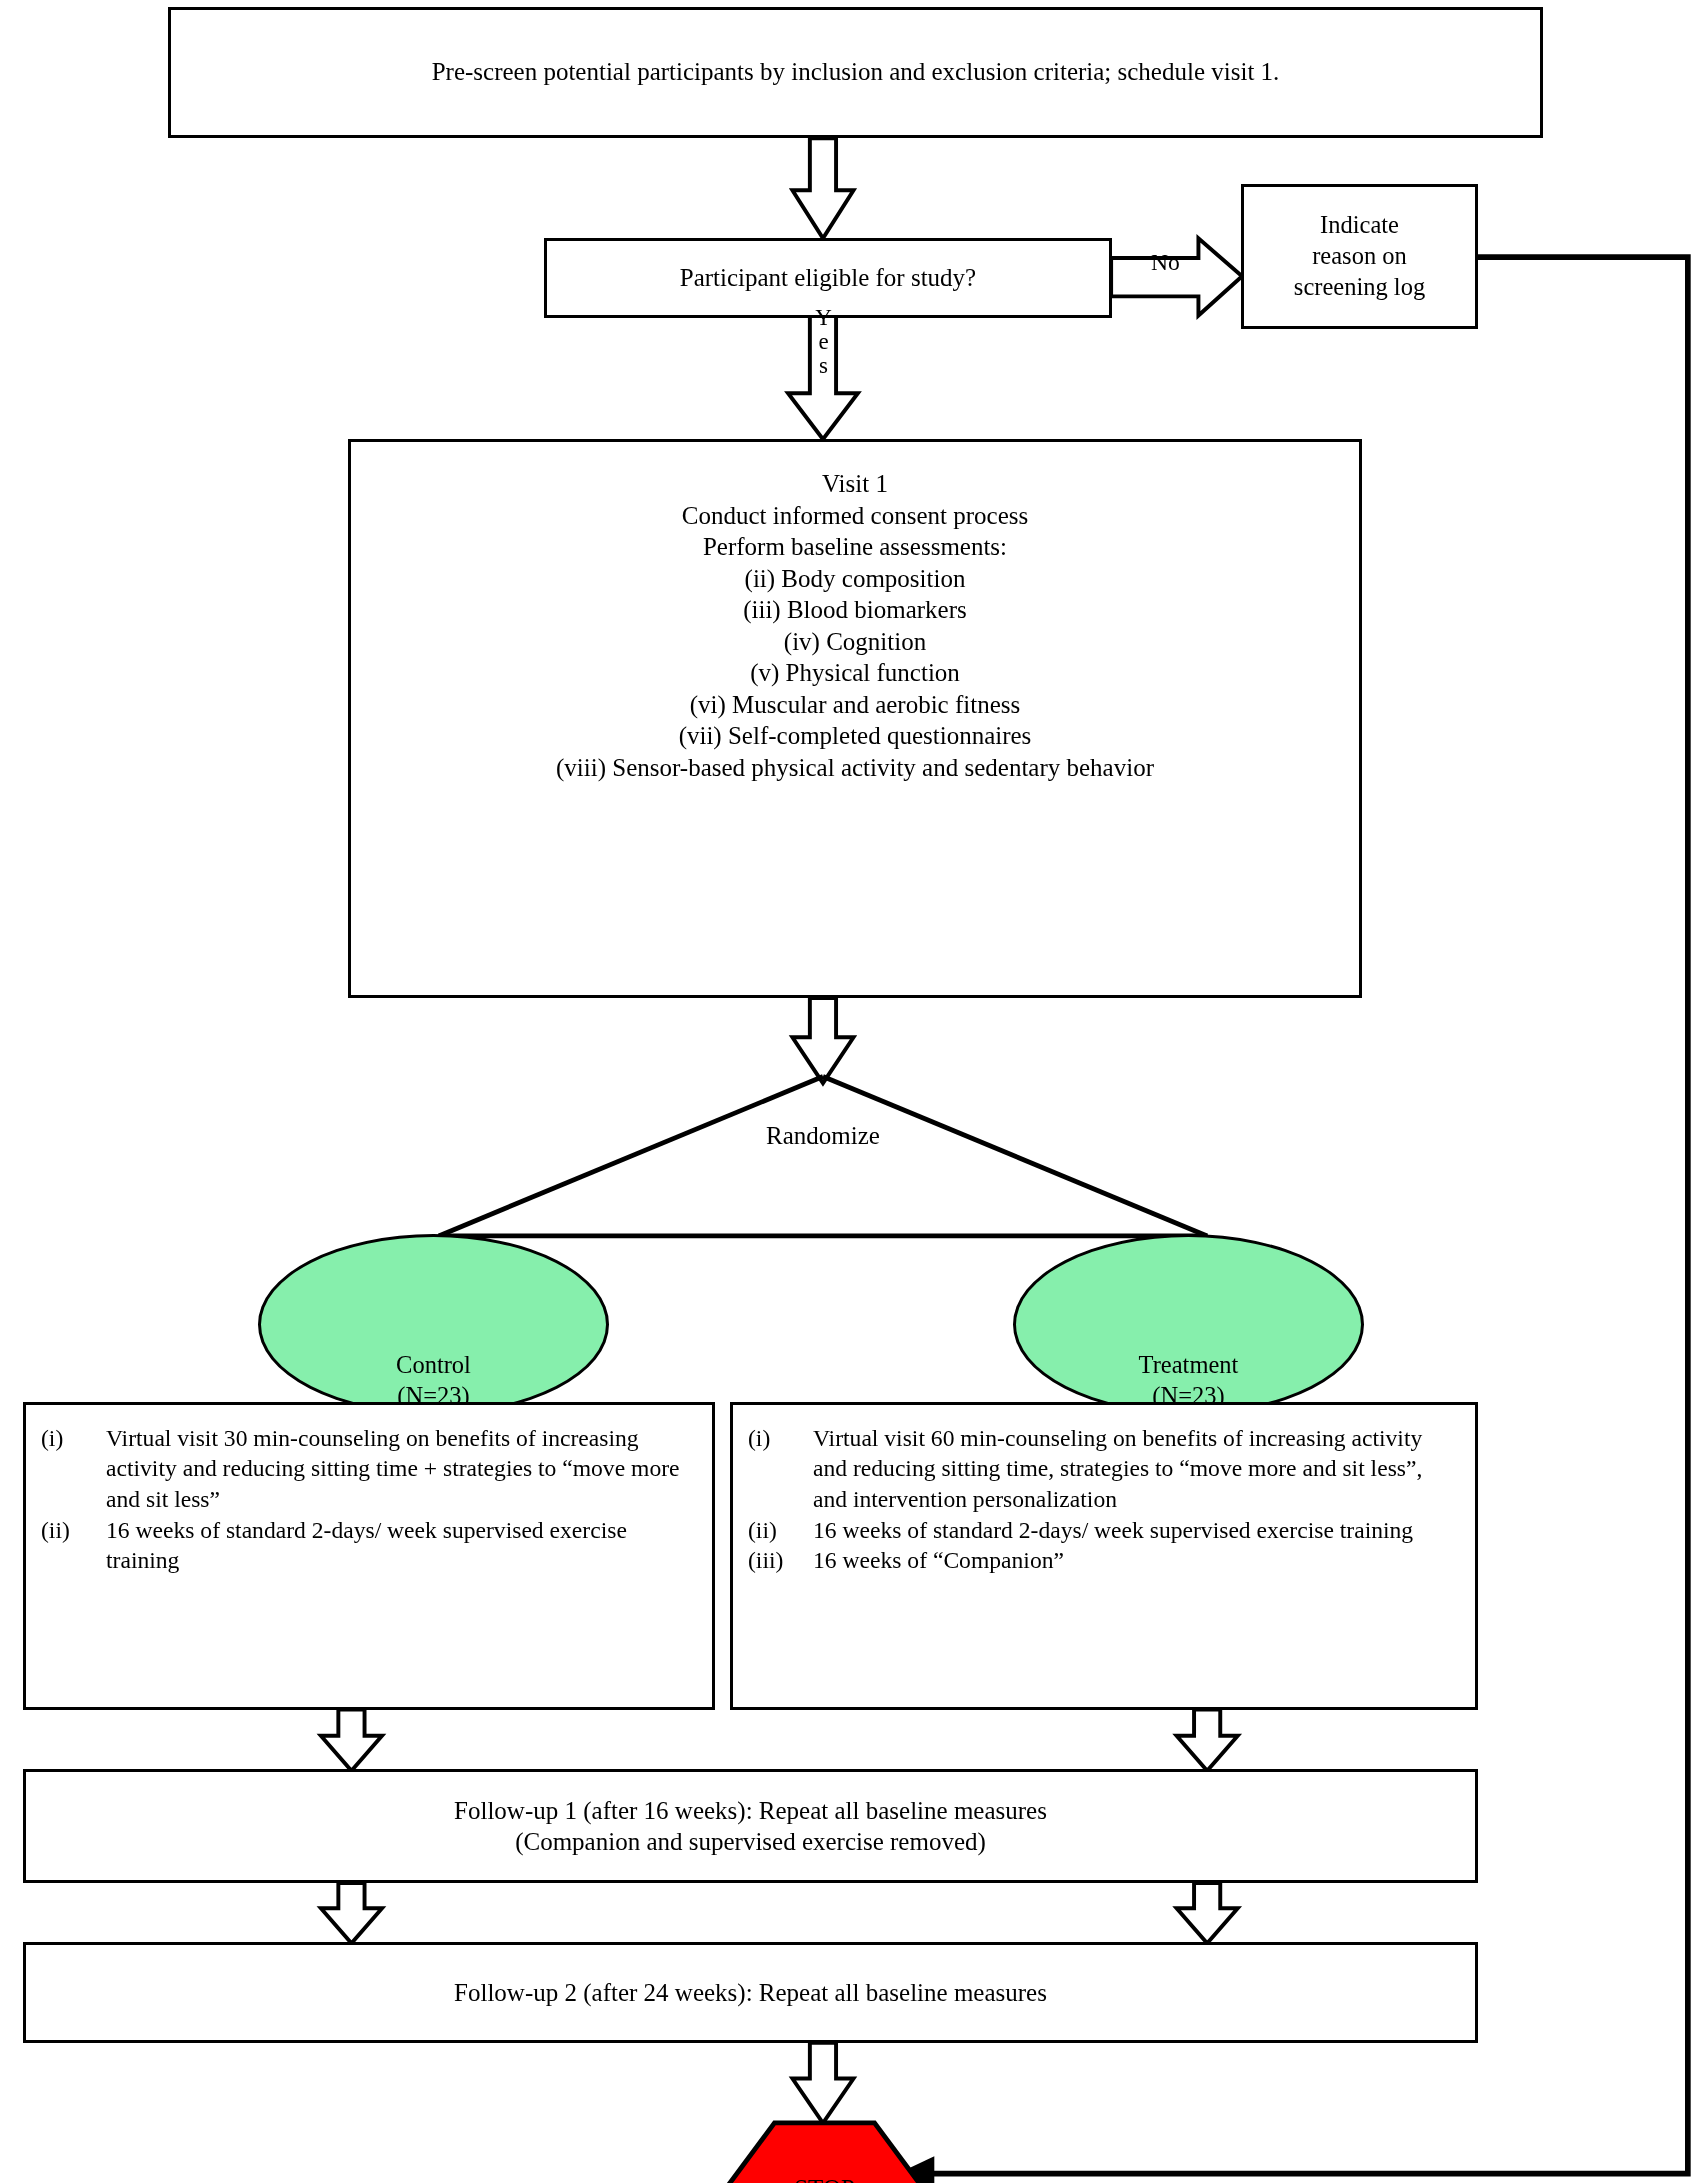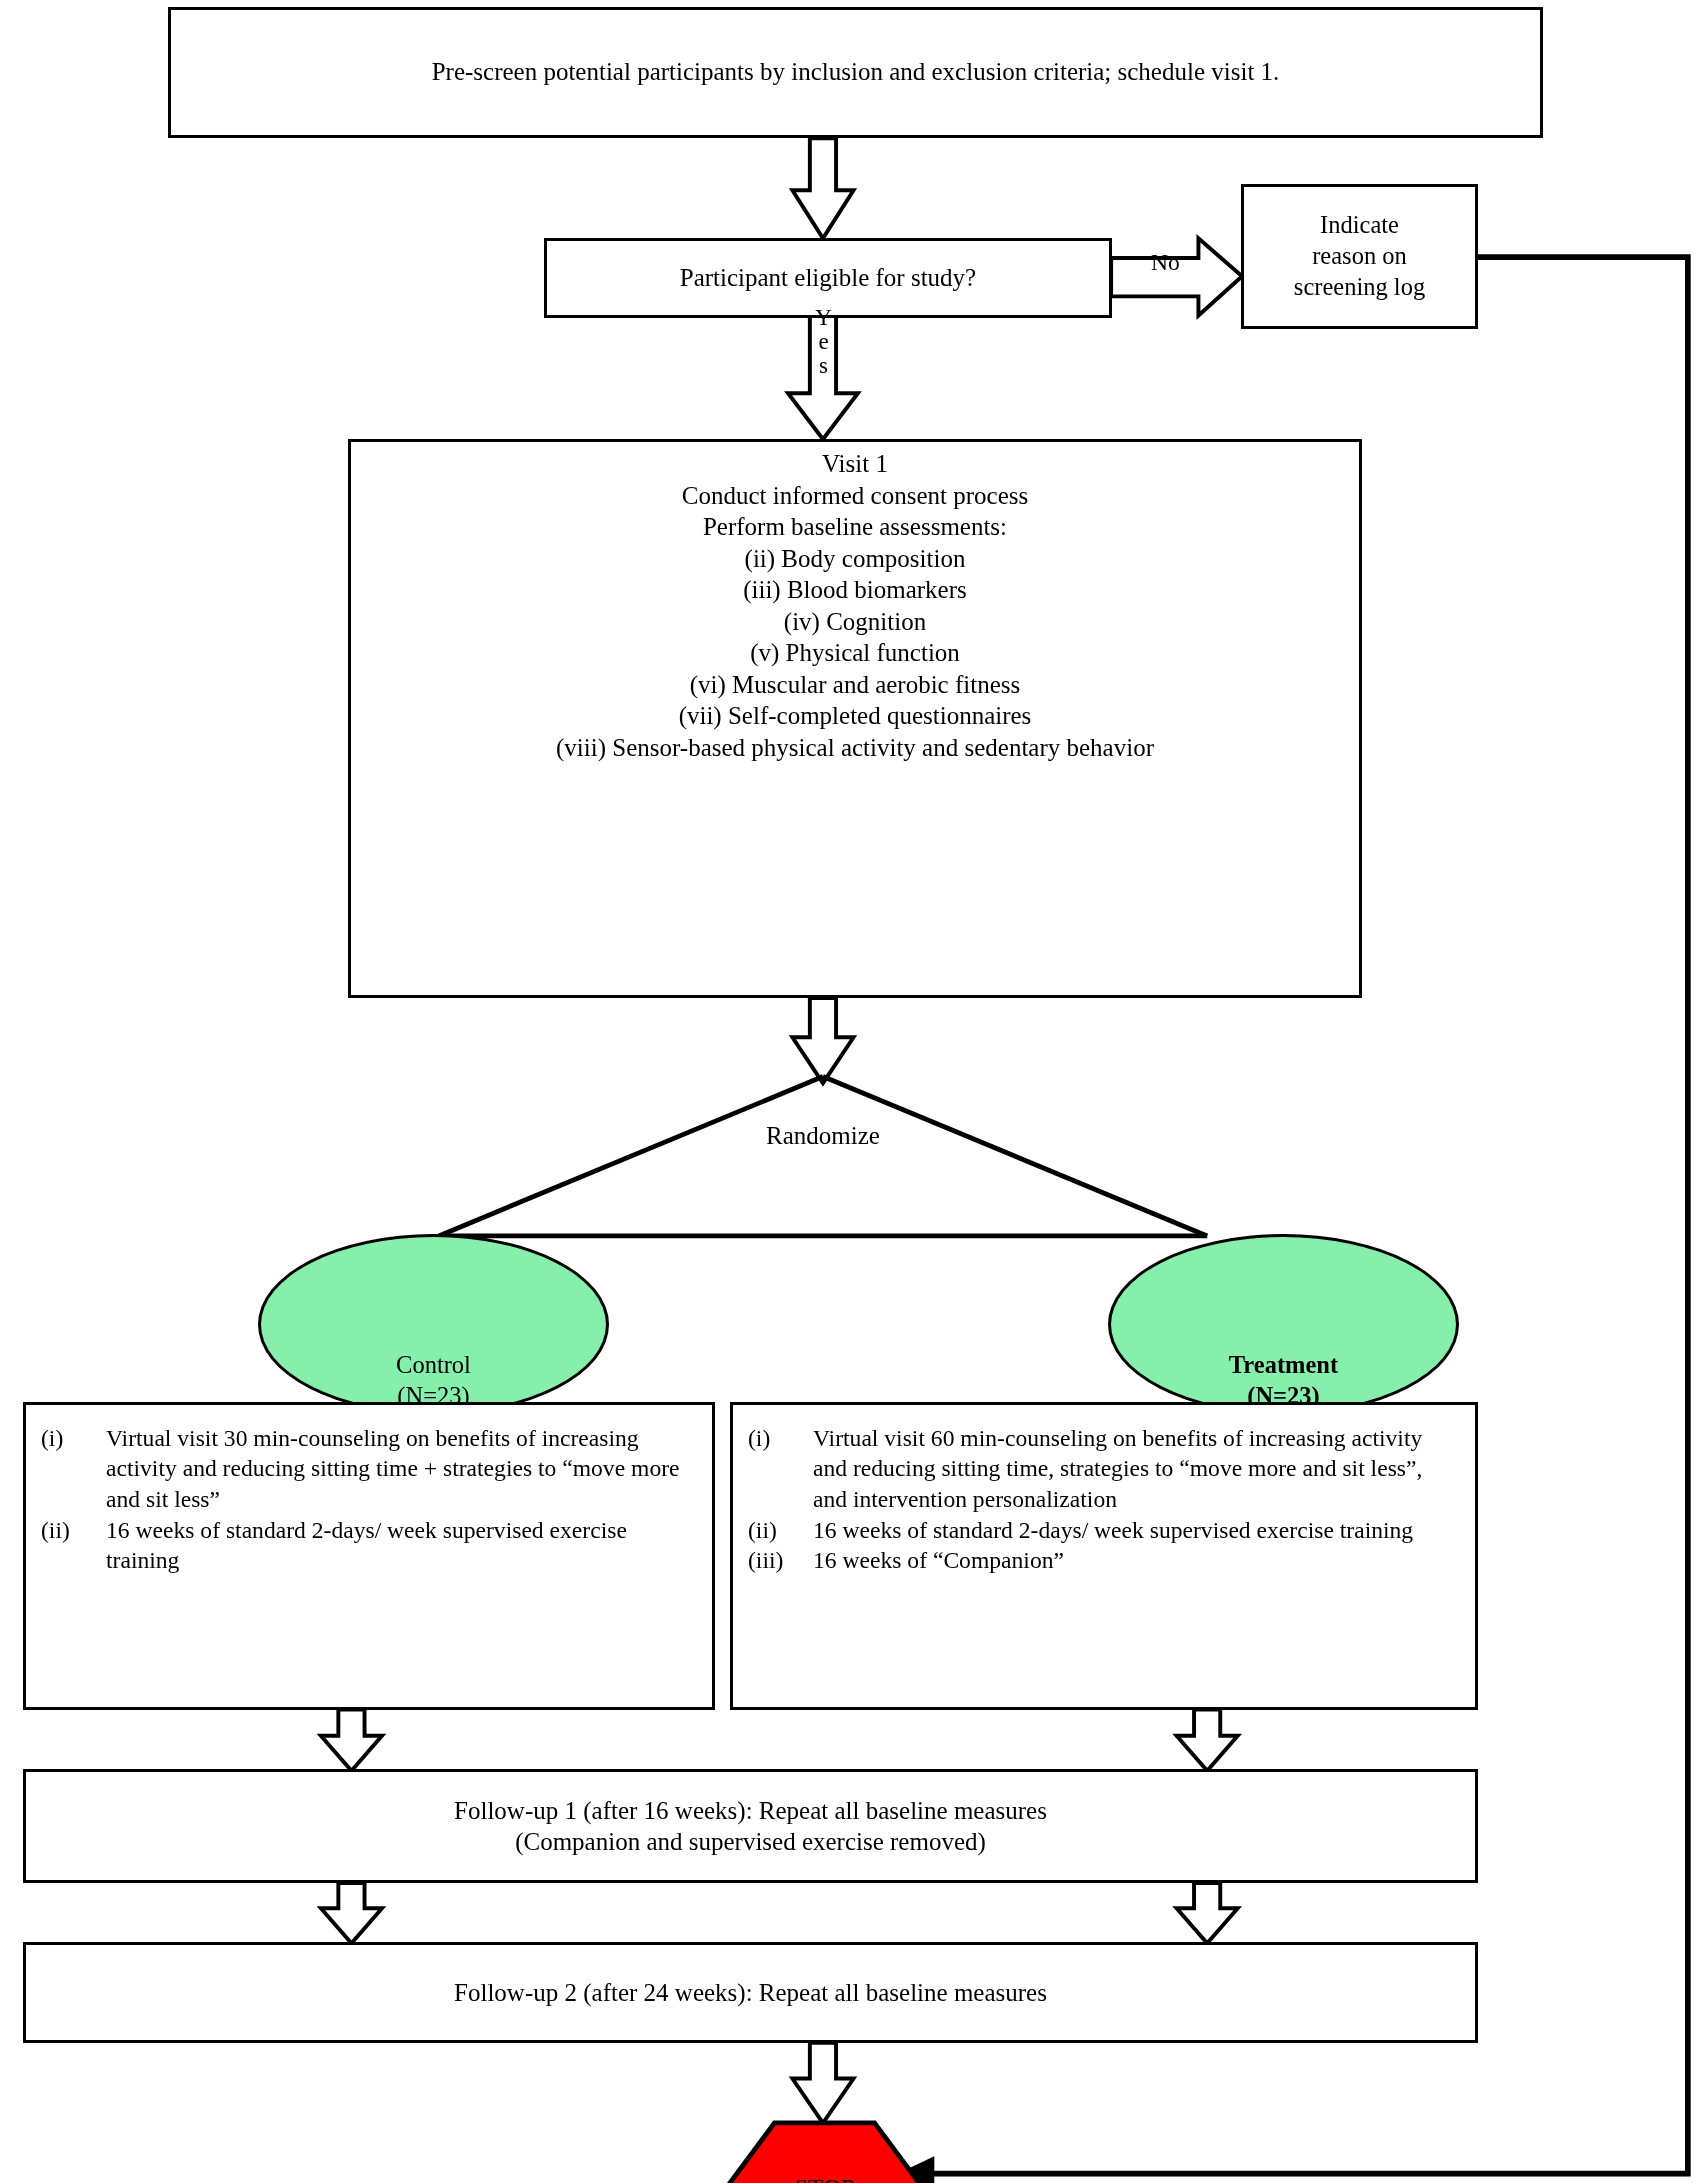--- a/index.html
+++ b/index.html
@@ -85,21 +85,21 @@
 
   <div class="node boxnode" style="left:1241px;top:184px;width:237px;height:145px;">
     <div class="ctext f56">
       <div>Indicate</div>
       <div>reason on</div>
       <div>screening log</div>
     </div>
   </div>
 
   <div class="node boxnode" style="left:348px;top:439px;width:1014px;height:559px;align-items:flex-start;">
-    <div class="ctext f58" style="width:100%;padding-top:6px;">
+    <div class="ctext f58" style="width:100%;padding-top:26px;">
       <div>Visit 1</div>
       <div>Conduct informed consent process</div>
       <div>Perform baseline assessments:</div>
       <div>(ii) Body composition</div>
       <div>(iii) Blood biomarkers</div>
       <div>(iv) Cognition</div>
       <div>(v) Physical function</div>
       <div>(vi) Muscular and aerobic fitness</div>
       <div>(vii) Self-completed questionnaires</div>
       <div>(viii) Sensor-based physical activity and sedentary behavior</div>
@@ -108,21 +108,21 @@
 
   <div class="lblplain" style="left:692px;top:1122px;width:262px;text-align:center;font-size:25px;">Randomize</div>
 
   <div class="ell" style="left:258px;top:1234px;width:345px;height:175px;">
     <div class="ctext f56">
       <div>Control</div>
       <div>(N=23)</div>
     </div>
   </div>
 
-  <div class="ell" style="left:1108px;top:1234px;width:345px;height:175px;font-weight:bold;">
+  <div class="ell" style="left:1013px;top:1234px;width:345px;height:175px;">
     <div class="ctext f56">
       <div>Treatment</div>
       <div>(N=23)</div>
     </div>
   </div>
 
   <div class="node boxnode" style="left:23px;top:1402px;width:692px;height:308px;align-items:flex-start;">
     <div class="ltext f54" style="width:100%;padding:17.5px 15px 0 15px;">
       <div class="listrow">
         <span class="marker">(i)</span>

